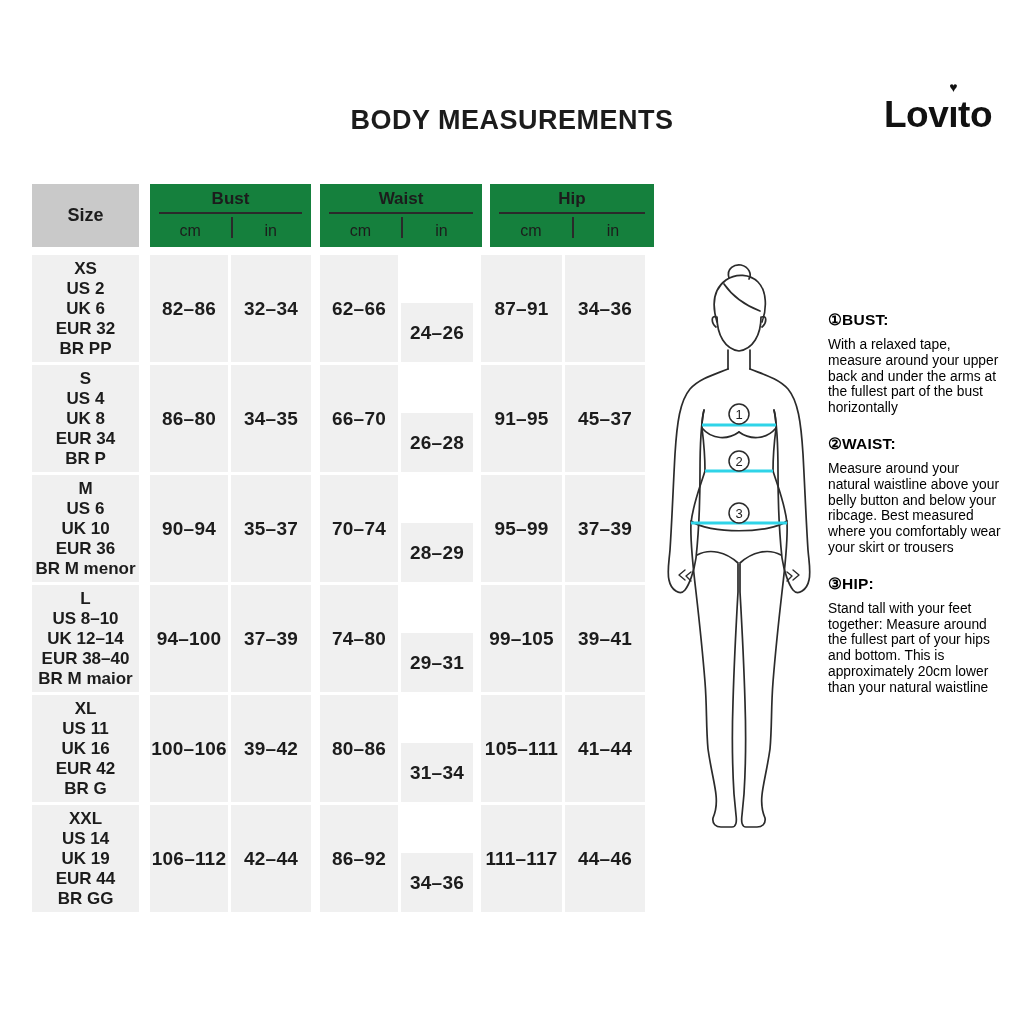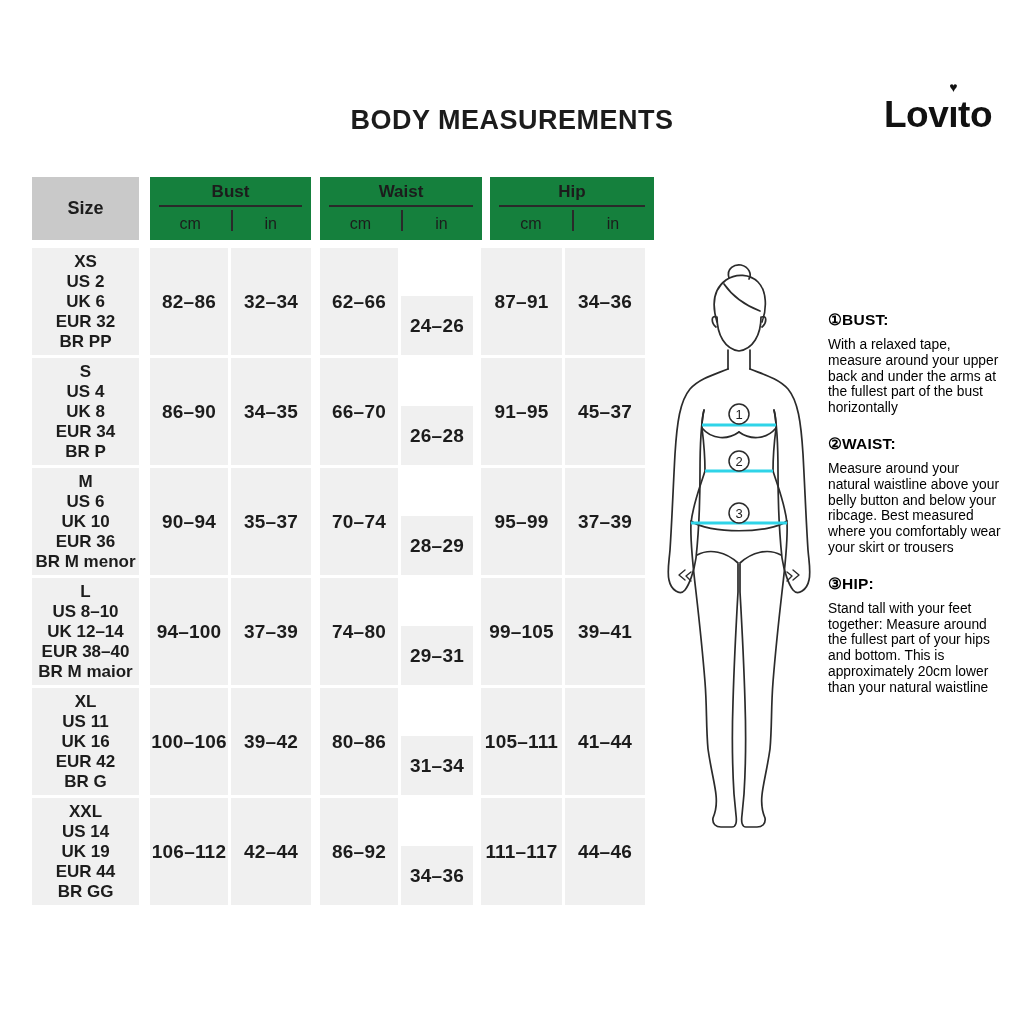--- a/index.html
+++ b/index.html
@@ -21,21 +21,21 @@
     position:absolute; top:94px; right:32px;
     font-size:37px; font-weight:bold; letter-spacing:-.5px; color:#111;
   }
   .logo .iwrap { position:relative; display:inline-block; }
   .logo .heart {
     position:absolute; left:50%; transform:translateX(-50%);
     top:-14px; font-size:14px; line-height:14px;
   }
 
   
-  .size-table { position:absolute; left:32px; top:177px; }
+  .size-table { position:absolute; left:32px; top:184px; }
   .thead { display:flex; height:63px; margin-bottom:8px; }
   .size-head {
     width:107px; margin-right:11px; background:#c9c9c9;
     display:flex; align-items:center; justify-content:center;
     font-weight:bold; font-size:18px;
   }
   .ghead { background:#15803d; display:flex; flex-direction:column; }
   .ghead.bust  { width:161px; margin-right:9px; }
   .ghead.waist { width:162px; margin-right:8px; }
   .ghead.hip   { width:164px; }
@@ -130,21 +130,21 @@
     </div>
 
     <div class="trow">
       <div class="cell size-cell">
             <div>S</div>
             <div>US 4</div>
             <div>UK 8</div>
             <div>EUR 34</div>
             <div>BR P</div>
           </div>
-      <div class="cell val v0">86–90</div>
+      <div class="cell val v0">86–80</div>
       <div class="cell val v1">34–35</div>
       <div class="cell val v2">66–70</div>
       <div class="cell val v3">26–28</div>
       <div class="cell val v4">91–95</div>
       <div class="cell val v5">45–37</div>
     </div>
 
     <div class="trow">
       <div class="cell size-cell">
             <div>M</div>

